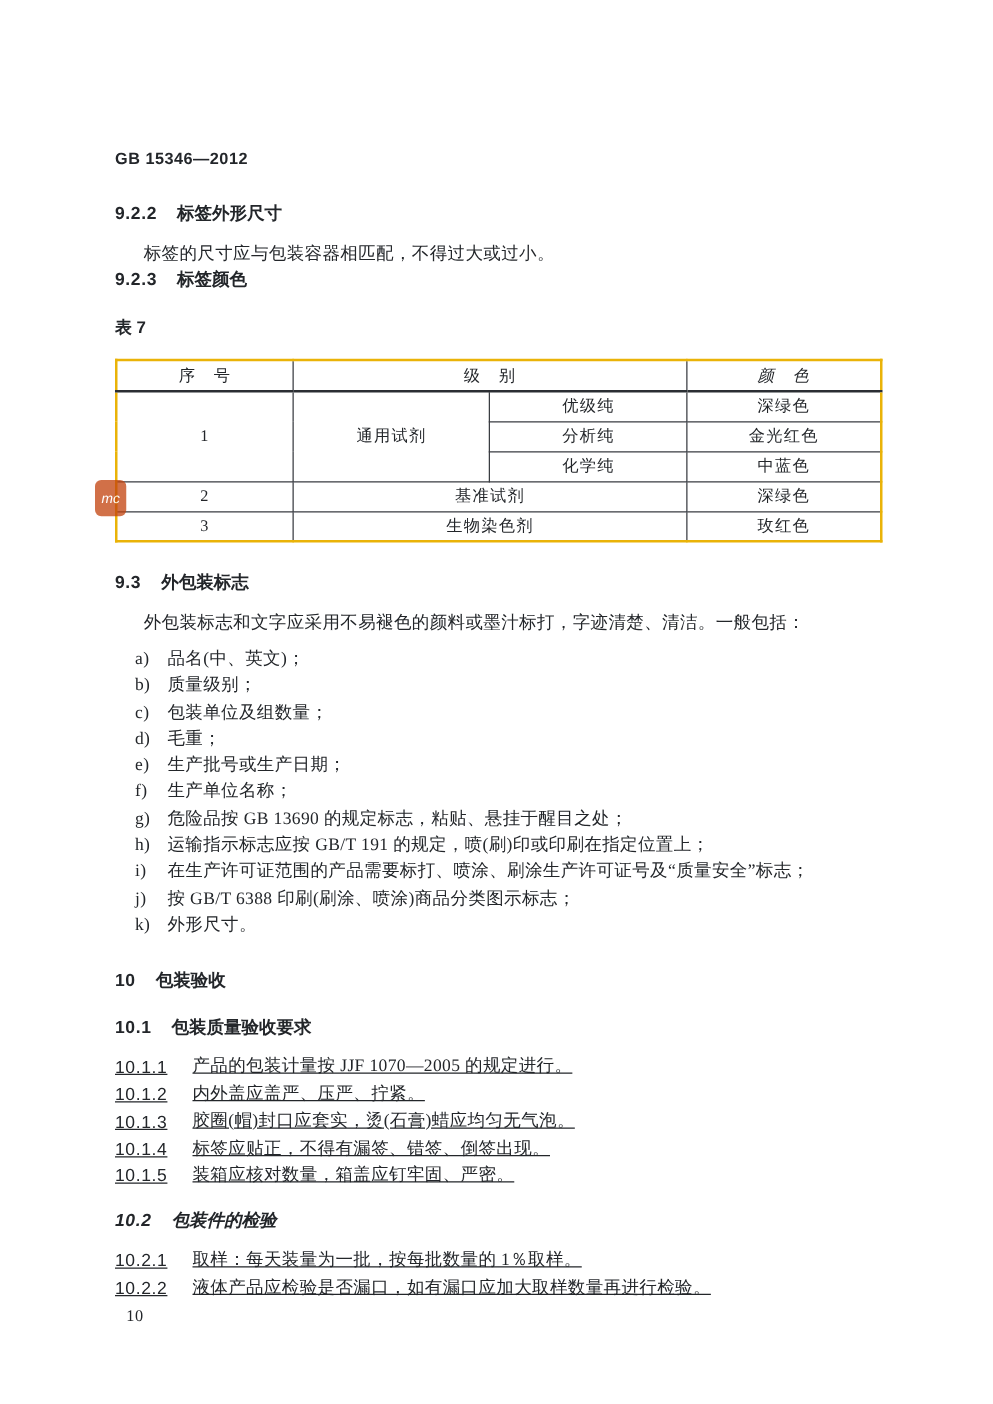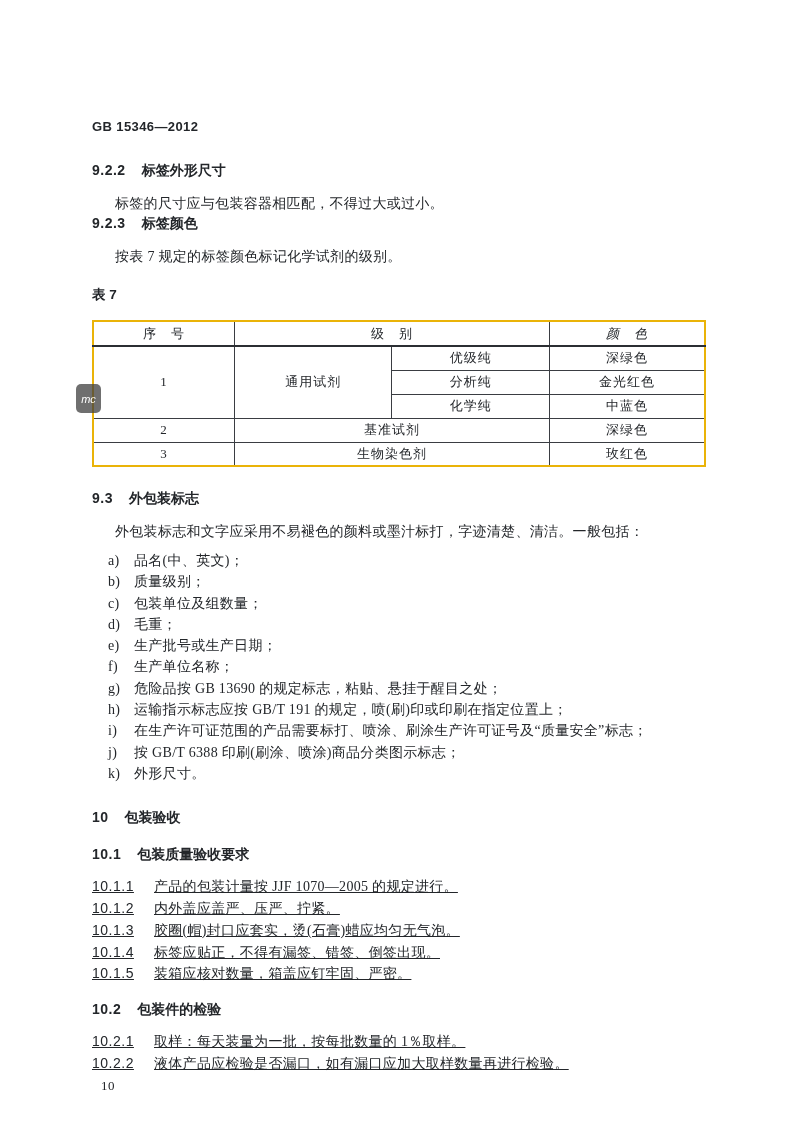--- a/index.html
+++ b/index.html
@@ -67,42 +67,42 @@
   .col-1 { width: 23.1%; }
   .col-2 { width: 25.4%; }
   .col-3 { width: 26.1%; }
   .col-4 { width: 25.4%; font-style: italic; }
   .h-93 { margin-top: 23px; }
   .alpha-list { margin-top: 9px; padding-left: 16px; }
   .alpha-item { display: flex; line-height: 21.3px; letter-spacing: 0.3px; }
   .alpha-item .a-label { width: 26px; flex: none; }
   .h-10 { margin-top: 25px; }
   .h-101 { margin-top: 19px; }
-  .h-102 { margin-top: 16px; }
+  .h-102 { margin-top: 16px; font-style: italic; }
   .clause-items { margin-top: 12px; }
   .ci { display: flex; line-height: 21.8px; letter-spacing: 0.3px; text-decoration: underline; }
   .ci .ci-num {
     width: 62px;
     flex: none;
     font-family: "Liberation Sans", "DejaVu Sans", sans-serif;
     letter-spacing: 0.5px;
   }
   .page-num {
     margin-top: 3px;
     padding-left: 9px;
     font-size: 13px;
     letter-spacing: 0.5px;
   }
   .watermark {
     position: absolute;
     left: 76px;
     top: 384px;
     width: 25px;
     height: 29px;
-    background: #404040;
+    background: #c2410c;
     opacity: 0.75;
     border-radius: 5px;
     color: #ffffff;
     font-family: "Liberation Sans", "DejaVu Sans", sans-serif;
     font-size: 11px;
     font-style: italic;
     display: flex;
     align-items: center;
     justify-content: center;
     z-index: 3;
@@ -120,21 +120,20 @@
   <div class="clause-head h-922">
     <span class="c-num">9.2.2</span>
     <span class="c-title">标签外形尺寸</span>
   </div>
   <p class="para">标签的尺寸应与包装容器相匹配，不得过大或过小。</p>
 
   <div class="clause-head h-923">
     <span class="c-num">9.2.3</span>
     <span class="c-title">标签颜色</span>
   </div>
-  <p class="para">按表 7 规定的标签颜色标记化学试剂的级别。</p>
 
   <div class="tbl-caption">表 7</div>
 
   <table class="t7">
     <tbody>
         <tr class="hdr">
       <th class="col-1">序　号</th>
       <th colspan="2">级　别</th>
       <th class="col-4">颜　色</th>
     </tr>

